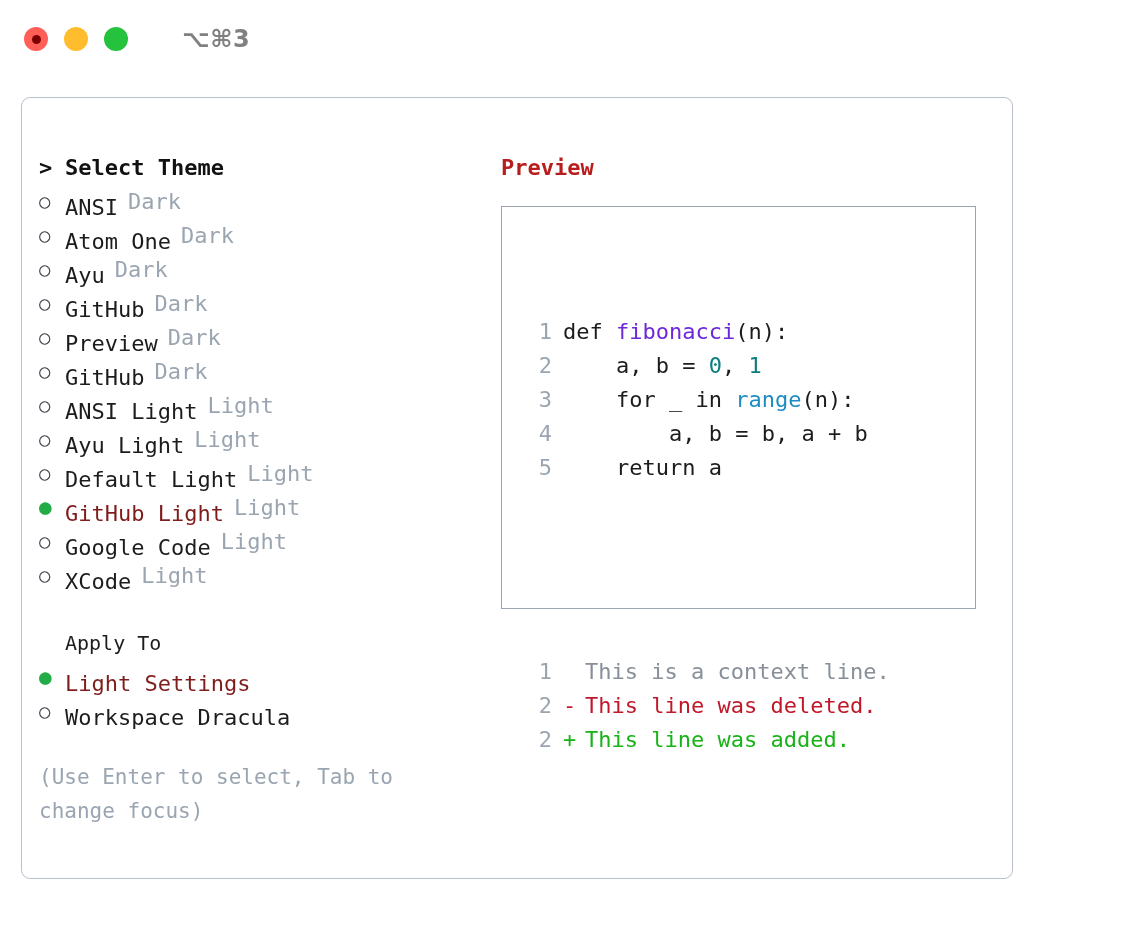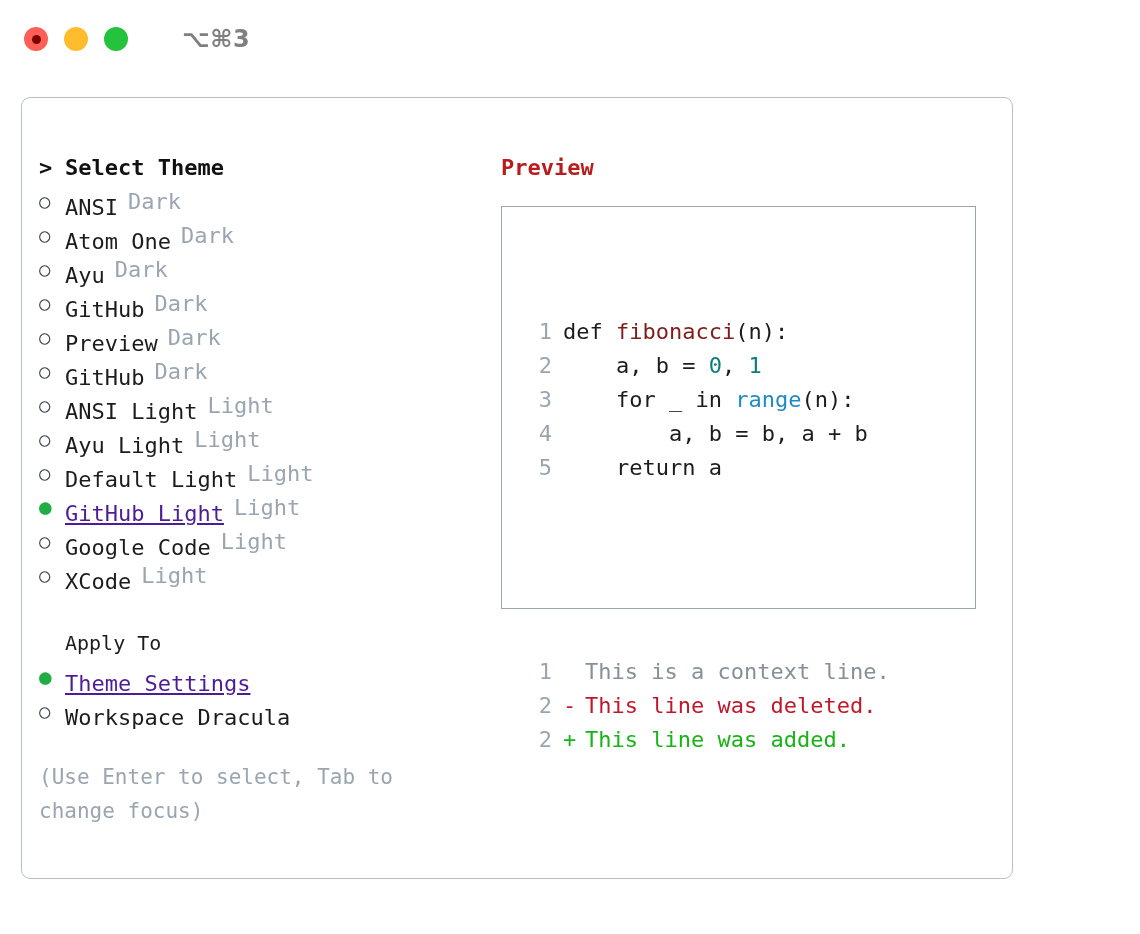--- a/index.html
+++ b/index.html
@@ -130,21 +130,21 @@
     font-size: 19px;
     line-height: 1;
     color: #3d4450;
   }
   .bullet.sel {
     color: #22ac45;
     font-size: 21px;
   }
 
   .name { color: #1c1c1c; margin-top: 12px; }
-  .name.sel { color: #4c1d95; text-decoration: underline; }
+  .name.sel { color: #7f1d1d; }
   .variant {
     color: #9aa5b1;
     margin-left: 10px;
   }
 
   .section-gap { height: 34px; }
 
   .apply-title {
     height: 34px;
     display: flex;
@@ -198,21 +198,21 @@
   }
   .cline { display: block; height: 34px; }
   .lnum {
     display: inline-block;
     width: 28px;
     text-align: right;
     color: #9aa5b1;
     margin-right: 11px;
   }
   .tok-plain { color: #1c1c1c; }
-  .tok-fn    { color: #7f1d1d; }
+  .tok-fn    { color: #6d28d9; }
   .tok-num   { color: #0a7d7d; }
   .tok-kw    { color: #1e8bc3; }
 
   .spacer-line { display: block; height: 34px; }
 
   .dmark { display: inline-block; width: 22px; }
   .diff-ctx { color: #878f99; }
   .diff-del { color: #c0182a; }
   .diff-add { color: #17b317; }
 </style>
@@ -253,21 +253,21 @@
             <div class="row"><span class="bullet sel">●</span><span class="name sel">GitHub Light</span><span class="variant">Light</span></div>
             <div class="row"><span class="bullet">○</span><span class="name">Google Code</span><span class="variant">Light</span></div>
             <div class="row"><span class="bullet">○</span><span class="name">XCode</span><span class="variant">Light</span></div>
           </div>
 
         <div class="section-gap"></div>
 
         <div class="apply-title">Apply To</div>
 
         <div id="apply-list">
-            <div class="row"><span class="bullet sel">●</span><span class="name sel">Theme Settings</span></div>
+            <div class="row"><span class="bullet sel">●</span><span class="name sel">Light Settings</span></div>
             <div class="row"><span class="bullet">○</span><span class="name">Workspace Dracula</span></div>
           </div>
 
         <div class="hint">(Use Enter to select, Tab to change focus)</div>
       </div>
 
       <div class="right-col">
         <div class="preview-title">Preview</div>
         <div class="preview-box">
           <div class="code">

